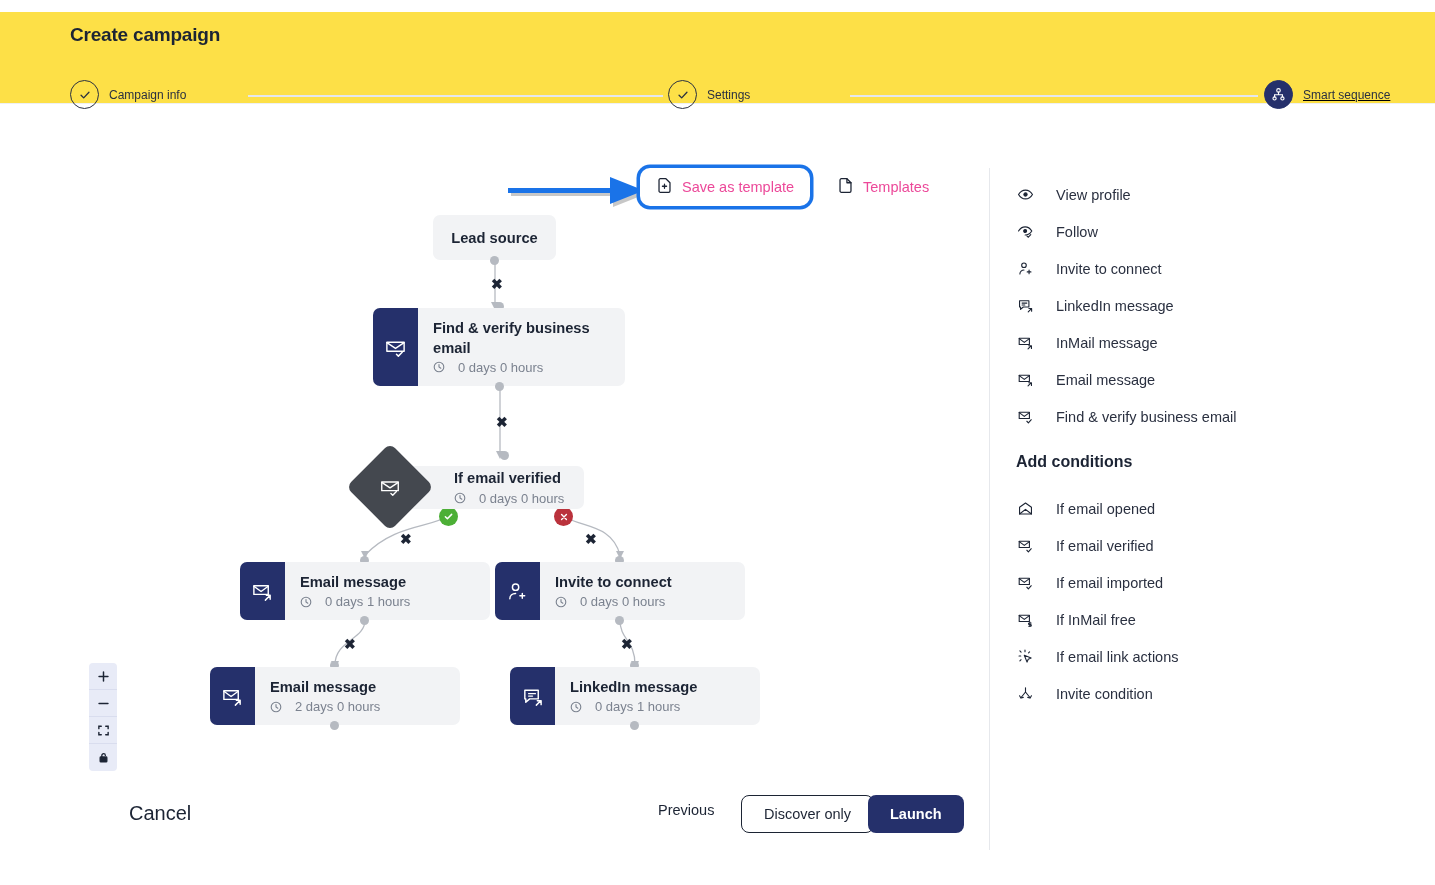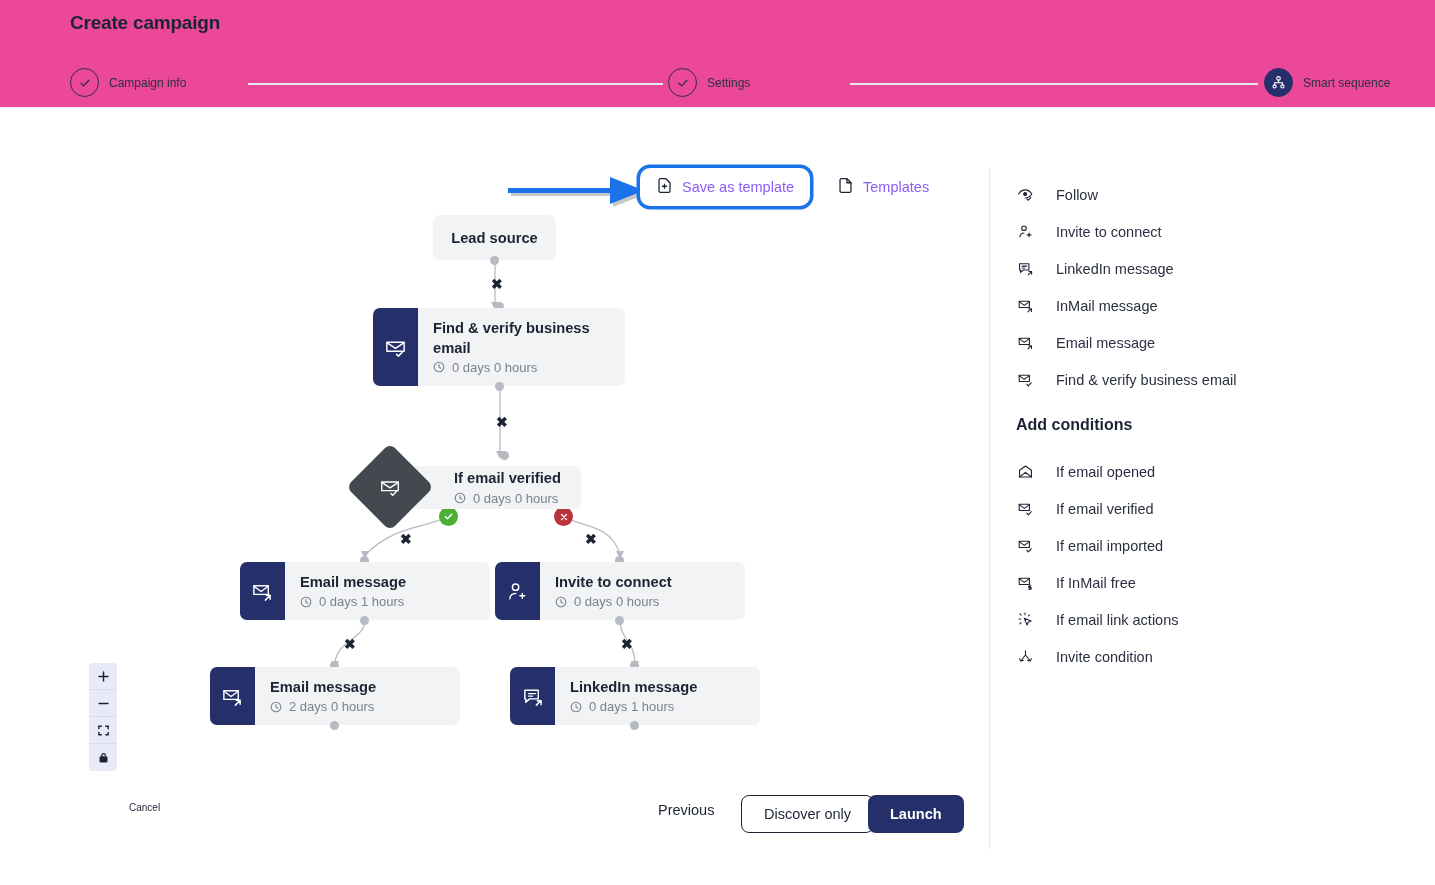--- a/index.html
+++ b/index.html
@@ -6,23 +6,23 @@
   html, body {
     width: 1435px; height: 885px;
     background: #ffffff;
     font-family: "Liberation Sans", sans-serif;
     overflow: hidden;
   }
   .page { position: relative; width: 1435px; height: 885px; }
 
   
   .header {
-    position: absolute; left: 0; top: 0;
-    width: 1435px; height: 108px;
-    background: #ec4899;
+    position: absolute; left: 0; top: 12px;
+    width: 1435px; height: 92px;
+    background: #fde047;
     border-bottom: 1px solid #eef0f3;
   }
   .page-title {
     position: absolute; left: 70px; top: 12px;
     font-size: 19px; font-weight: 700; color: #1c2434;
     letter-spacing: -0.2px;
   }
   .stepper { position: absolute; left: 70px; top: 68px; width: 1345px; height: 32px; }
   .step { position: absolute; display: flex; align-items: center; gap: 10px; top: 0; }
   .step-circle {
@@ -31,30 +31,30 @@
     display: flex; align-items: center; justify-content: center;
     background: transparent; flex: none;
   }
   .step-circle.filled { background: #25306b; border-color: #25306b; }
   .step-label { font-size: 12px; color: #2a3040; white-space: nowrap; }
   .step-line {
     position: absolute; height: 1.5px; background: #e4e7ec; top: 15px;
   }
   .step-1 { left: 0; }
   .step-2 { left: 598px; }
-  .step-3 { left: 1194px; }
+  .step-3 { left: 1194px; text-decoration: underline; }
   .line-1 { left: 178px; width: 415px; }
   .line-2 { left: 780px; width: 408px; }
 
   
   .toolbar { position: absolute; left: 640px; top: 168px; display: flex; align-items: center; gap: 14px; }
   .tb-btn {
     display: flex; align-items: center; gap: 9px;
     padding: 9px 13px; border-radius: 8px;
-    font-size: 14.5px; color: #8b5cf6; cursor: pointer;
+    font-size: 14.5px; color: #ec4899; cursor: pointer;
     background: transparent; border: none; white-space: nowrap;
   }
   .tb-btn.highlighted {
     box-shadow: 0 0 0 3.5px #1a73e8; border-radius: 10px; background: #fff;
     padding: 9px 16px;
   }
   
   .annot-arrow { position: absolute; left: 508px; top: 172px; width: 140px; height: 36px; pointer-events: none; }
 
   
@@ -64,21 +64,21 @@
   .node {
     position: absolute; display: flex; align-items: stretch;
     border-radius: 7px; background: #f2f3f5; overflow: hidden;
   }
   .node-icon {
     width: 45px; background: #25306b; flex: none;
     display: flex; align-items: center; justify-content: center; color: #fff;
   }
   .node-body { padding: 11px 14px 11px 15px; display: flex; flex-direction: column; justify-content: center; }
   .node-title { font-size: 14.7px; font-weight: 700; color: #1c2434; line-height: 1.3; }
-  .node-time { display: flex; align-items: center; gap: 7px; font-size: 13px; color: #7b828f; margin-top: 2px; }
+  .node-time { display: flex; align-items: center; gap: 13px; font-size: 13px; color: #7b828f; margin-top: 2px; }
 
   .node-lead {
     position: absolute; left: 433px; top: 95px; width: 123px; height: 45px;
     background: #f2f3f5; border-radius: 7px;
     display: flex; align-items: center; justify-content: center;
     font-size: 14.7px; font-weight: 700; color: #1c2434;
   }
 
   
   .cond-node { position: absolute; display: flex; align-items: stretch; }
@@ -125,21 +125,21 @@
     display: flex; align-items: center; gap: 22px;
     height: 37px; font-size: 14.5px; color: #2a3040; cursor: pointer;
   }
   .sb-ico { width: 18px; display: flex; align-items: center; justify-content: center; color: #1c2434; flex: none; }
   .sb-gap { height: 18px; }
 
   
   .footer { position: absolute; left: 0; top: 795px; width: 988px; height: 42px; }
   .btn-cancel {
     position: absolute; left: 129px; top: 7px;
-    font-size: 10px; color: #1c2434; cursor: pointer; background: none; border: none;
+    font-size: 20px; color: #1c2434; cursor: pointer; background: none; border: none;
   }
   .btn-previous {
     position: absolute; left: 658px; top: 7px;
     font-size: 14.5px; color: #1c2434; cursor: pointer; background: none; border: none;
   }
   .btn-discover {
     position: absolute; left: 741px; top: 0;
     padding: 10px 22px; border-radius: 8px; background: #fff;
     border: 1.4px solid #1c2434; font-size: 14.5px; color: #1c2434; cursor: pointer;
   }
@@ -419,20 +419,29 @@
           <path d="M5.2 6.4V4.8a1.9 1.9 0 0 1 3.8 0" stroke-linecap="round"></path>
       </svg>
     </div>
   </div>
 
   <div class="divider"></div>
   <div class="sidebar">
 
     <div class="sb-list">
 
+      <div class="sb-item">
+        <span class="sb-ico">
+          <svg width="17" height="17" viewBox="0 0 20 20" fill="none" stroke="#1c2434" stroke-width="1.3">
+              <path d="M1.8 10S4.8 4.8 10 4.8 18.2 10 18.2 10 15.2 15.2 10 15.2 1.8 10 1.8 10z"></path>
+              <circle cx="10" cy="10" r="1.9" fill="#1c2434"></circle>
+            </svg>
+        </span>
+        <span>View profile</span>
+      </div>
 
       <div class="sb-item">
         <span class="sb-ico">
           <svg width="17" height="17" viewBox="0 0 20 20" fill="none" stroke="#1c2434" stroke-width="1.3" stroke-linecap="round">
               <path d="M1.8 9.4S4.8 4.6 9.6 4.6s7.8 4.8 7.8 4.8-3 4.8-7.8 4.8"></path>
               <circle cx="9.6" cy="9.4" r="1.7" fill="#1c2434"></circle>
               <path d="M11.6 15.2l1.6 1.6 3-3.2"></path>
             </svg>
         </span>
         <span>Follow</span>

